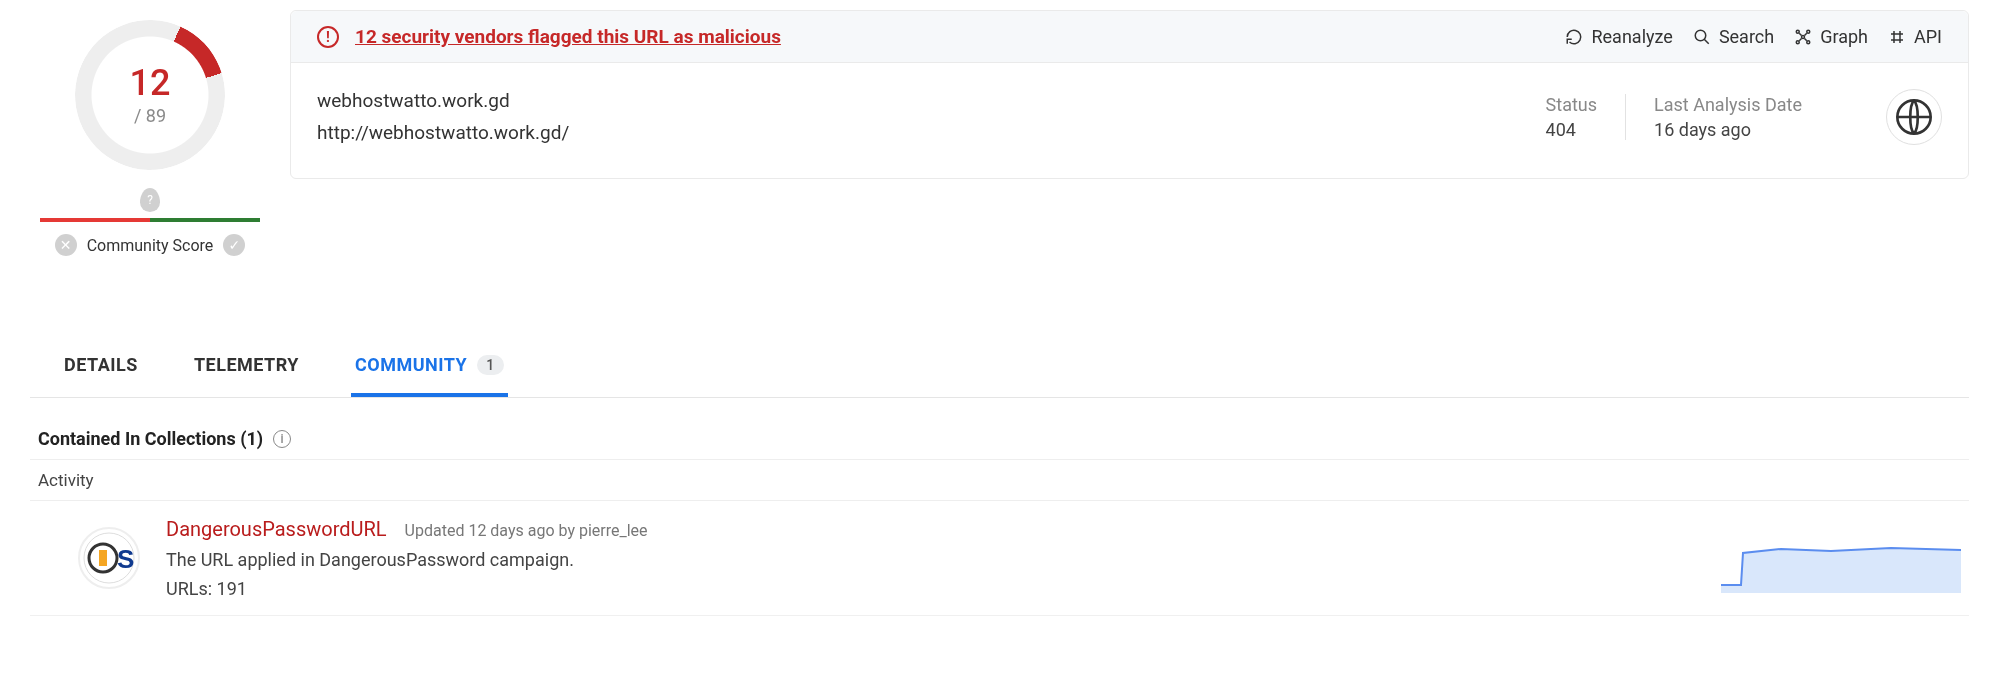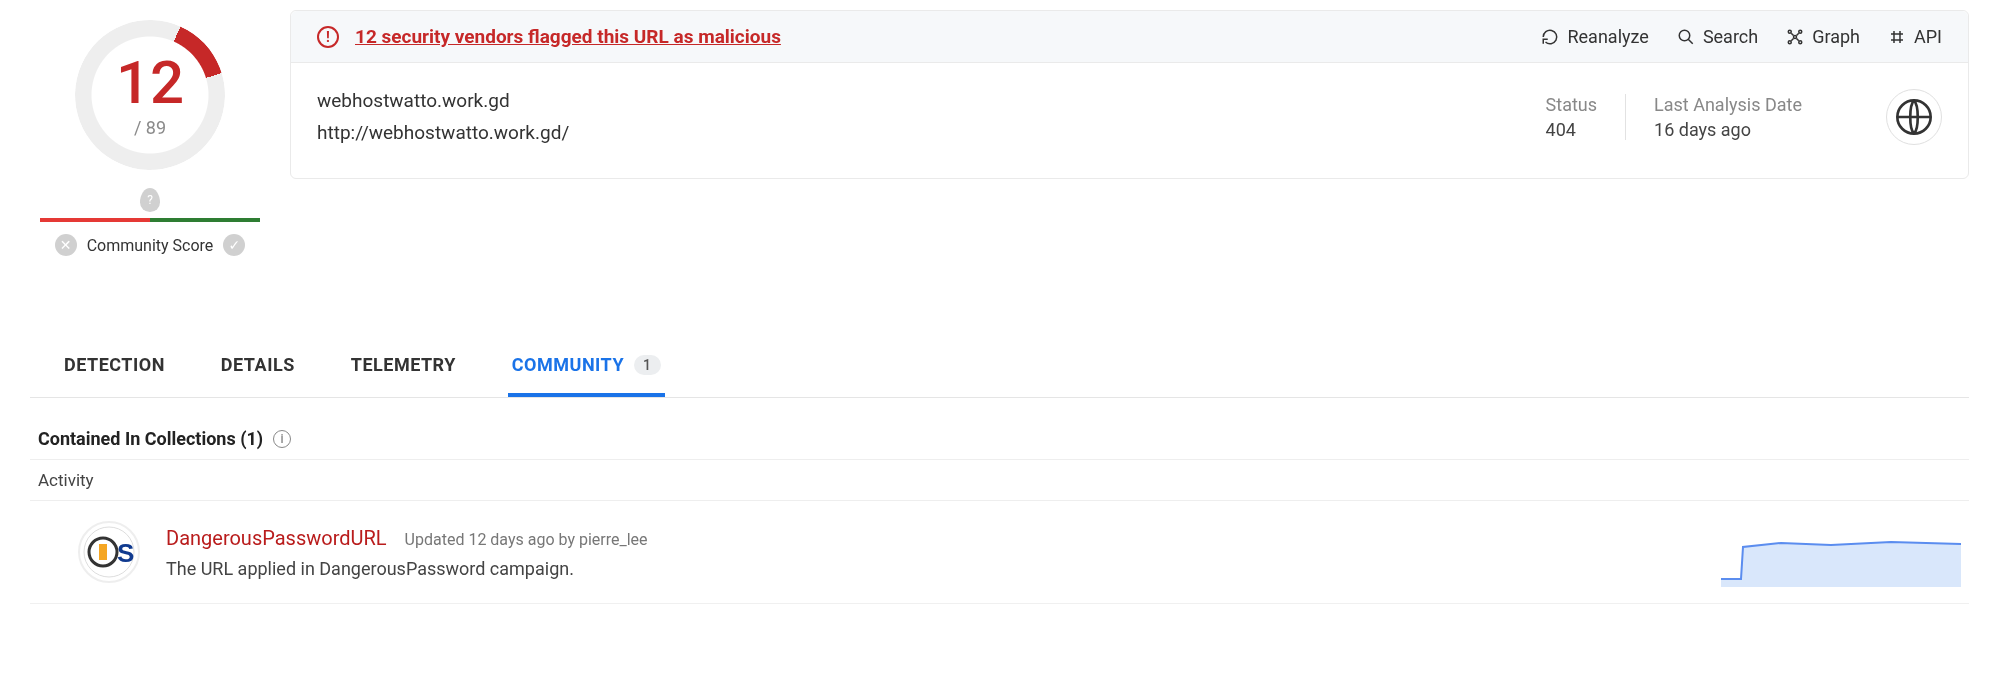--- a/index.html
+++ b/index.html
@@ -20,21 +20,21 @@
     margin-top: 10px;
   }
   .score-ring {
     position: absolute; inset: 0; border-radius: 50%;
     background: conic-gradient(#c62828 0deg 49deg, #eeeeee 49deg 360deg); 
     padding: 12px;
     -webkit-mask: radial-gradient(circle at center, transparent 58px, black 59px);
     mask: radial-gradient(circle at center, transparent 58px, black 59px);
     transform: rotate(24deg);
   }
-  .score-num { font-size: 60px; font-weight: 500; color: #c62828; line-height: 1; z-index: 1; }
+  .score-num { font-size: 36px; font-weight: 500; color: #c62828; line-height: 1; z-index: 1; }
   .score-den { font-size: 18px; color: #8a8a8a; z-index: 1; margin-top: 4px; }
   .community-marker {
     width: 20px; height: 24px; background: #d0d0d0; border-radius: 50% 50% 50% 50% / 60% 60% 40% 40%;
     position: relative; margin-top: 18px;
     display:flex; align-items:center; justify-content:center;
     color:#fff; font-size:12px;
   }
   .bar-line { width: 220px; height: 4px; display: flex; margin-top: 6px; }
   .bar-red { background: #e53935; flex: 1; }
   .bar-green { background: #2e7d32; flex: 1; }
@@ -50,21 +50,21 @@
     background: #f6f8fa; border-bottom: 1px solid #eaeaea;
     display: flex; align-items: center; padding: 14px 26px;
     border-radius: 6px 6px 0 0;
   }
   .alert-icon {
     width: 22px; height: 22px; border: 2px solid #c62828; border-radius: 50%;
     display: inline-flex; align-items: center; justify-content: center;
     color: #c62828; font-weight: 700; font-size: 14px; margin-right: 16px;
   }
   .alert-text { color: #c62828; font-weight: 700; font-size: 19px; flex: 1; text-decoration: underline; }
-  .actions { display: flex; gap: 28px; align-items: center; }
+  .actions { display: flex; gap: 20px; align-items: center; }
   .action { display: inline-flex; align-items: center; gap: 8px; font-size: 18px; color: #333; cursor: pointer; }
   .icon18 { width: 18px; height: 18px; display: inline-block; }
 
   .info-row { display: flex; align-items: center; padding: 22px 26px 28px 26px; gap: 30px; }
   .url-col { flex: 1; font-size: 19px; color: #333; line-height: 1.7; }
   .meta-col { display: flex; align-items: stretch; }
   .meta-block { padding: 0 28px; border-left: 1px solid #e2e2e2; }
   .meta-block:first-child { border-left: none; }
   .meta-label { color: #888; font-size: 18px; margin-bottom: 4px; }
   .meta-value { color: #444; font-size: 18px; }
@@ -191,21 +191,20 @@
         <svg width="40" height="40" viewBox="0 0 24 24" fill="none" stroke="#333" stroke-width="1.6">
             <circle cx="12" cy="12" r="10"></circle>
             <path d="M2 12h20M12 2c3 3 3 17 0 20M12 2c-3 3-3 17 0 20"></path>
           </svg>
       </div>
     </div>
   </div>
 </div>
 
 <div class="tabs">
-  <div class="tab">DETECTION</div>
   <div class="tab">DETAILS</div>
   <div class="tab">TELEMETRY</div>
   <div class="tab active">
     <span>COMMUNITY</span>
     <span class="badge">1</span>
   </div>
 </div>
 
 <div class="section">
   <div class="section-header">
@@ -223,19 +222,20 @@
         <rect x="16" y="18" width="8" height="16" fill="#f5a623"></rect>
         <text x="34" y="36" font-family="Arial" font-weight="900" font-size="26" fill="#103a8f">S</text>
       </svg>
     </div>
     <div class="row-body">
       <div>
         <span class="row-title">DangerousPasswordURL</span>
         <span class="row-meta">Updated 12 days ago by pierre_lee</span>
       </div>
       <div class="row-desc">The URL applied in DangerousPassword campaign.</div>
+      <div class="row-count">URLs: 191</div>
     </div>
     <svg class="spark" viewBox="0 0 240 70">
       <path d="M0 62 L20 62 L22 30 L60 26 L110 28 L170 25 L240 27 L240 70 L0 70 Z" fill="#d9e7fb"></path>
       <path d="M0 62 L20 62 L22 30 L60 26 L110 28 L170 25 L240 27" fill="none" stroke="#5b8def" stroke-width="2"></path>
     </svg>
   </div>
 </div>
 
 </body></html>

